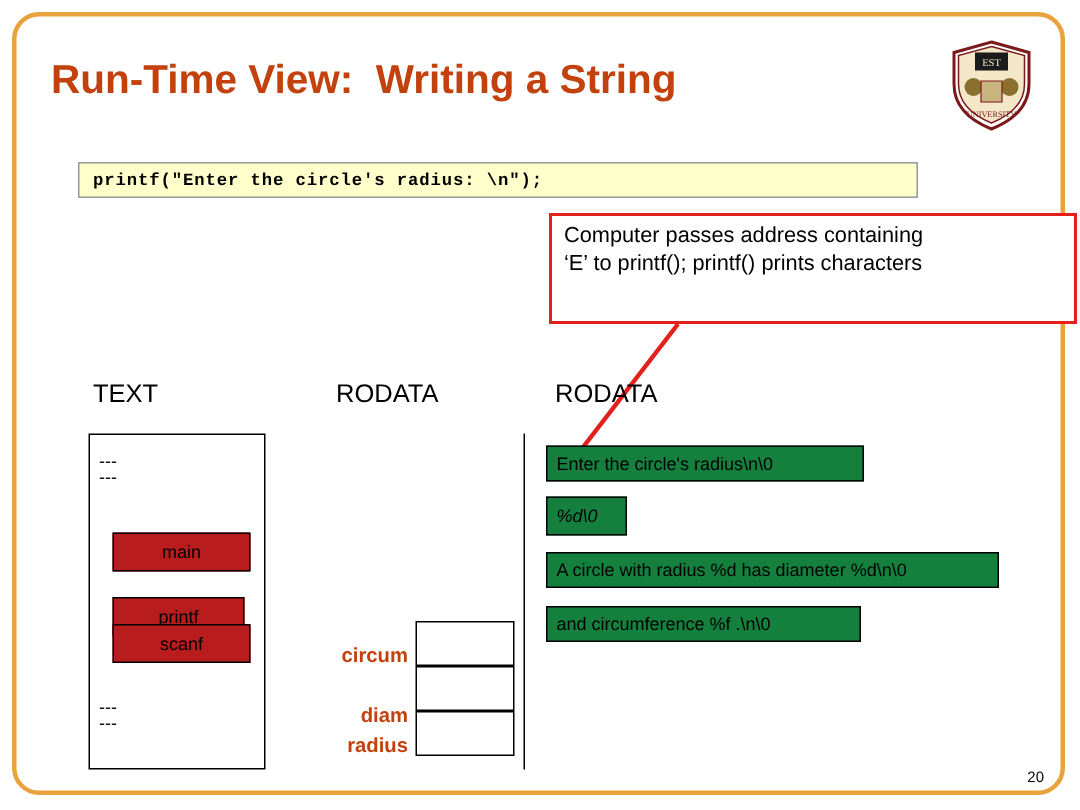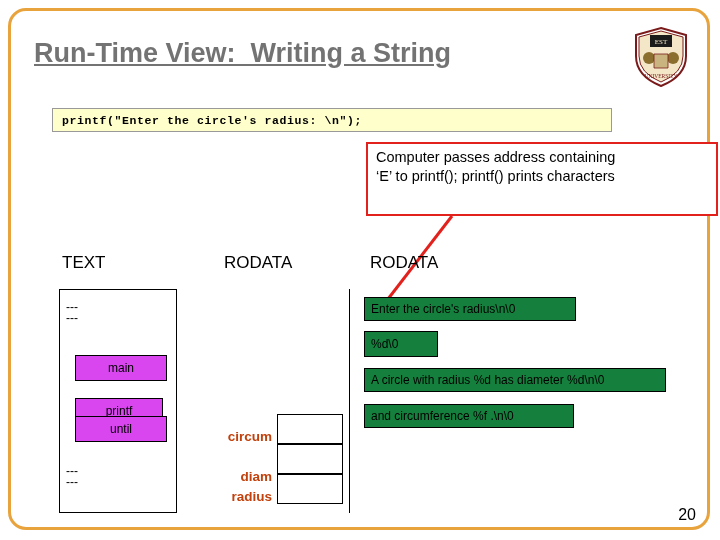--- a/index.html
+++ b/index.html
@@ -9,22 +9,22 @@
     font-family:"Liberation Sans", sans-serif;
     overflow:hidden;
     position:relative;
   }
   .slide-border{
     position:absolute;left:8px;top:8px;width:702px;height:522px;
     border:3px solid #E8A33D;border-radius:18px;box-sizing:border-box;
   }
   .title{
     position:absolute;left:34px;top:38px;
-    font-size:27px;font-weight:bold;color:#737373;
-    letter-spacing:0px;white-space:pre;text-decoration:underline;
+    font-size:27px;font-weight:bold;color:#c2410c;
+    letter-spacing:0px;white-space:pre;
   }
   
   .crest{
     position:absolute;right:28px;top:26px;width:62px;height:62px;
   }
   .crest svg{display:block;}
 
   
   .code-bar{
     position:absolute;left:52px;top:108px;width:560px;height:24px;
@@ -60,21 +60,21 @@
   
   .text-box{
     position:absolute;left:59px;top:289px;width:118px;height:224px;
     border:1px solid #000;box-sizing:border-box;background:#fff;
   }
   .dash{
     position:absolute;font-size:12px;color:#000;line-height:11px;white-space:pre;
   }
   .inner-cell{
     position:absolute;border:1px solid #000;box-sizing:border-box;
-    background:#d946ef;font-size:12px;color:#000;
+    background:#b91c1c;font-size:12px;color:#000;
     display:flex;align-items:center;justify-content:center;
   }
 
   
   .stack-line{
     position:absolute;left:349px;top:289px;width:1px;height:224px;background:#000;
   }
   .stack-cell{
     position:absolute;border:1px solid #000;box-sizing:border-box;background:#fff;
   }
@@ -83,21 +83,21 @@
   }
 
   
   .ro-box{
     position:absolute;border:1px solid #000;box-sizing:border-box;background:#15803d;
     font-size:12px;color:#000;display:flex;align-items:center;
     padding-left:6px;white-space:pre;
   }
 
   .page-num{
-    position:absolute;right:24px;bottom:16px;font-size:16px;color:#000;
+    position:absolute;right:24px;bottom:16px;font-size:10px;color:#000;
   }
 </style>
 </head>
 <body>
 
 <div class="slide-border"></div>
 
 <div class="title">Run-Time View:  Writing a String</div>
 
 <div class="crest">
@@ -132,28 +132,28 @@
 <div class="col-head" id="rodata-head">RODATA</div>
 
 <div class="text-box"></div>
 <div class="dash" style="left:66px;top:302px;">---
 ---</div>
 <div class="dash" style="left:66px;top:466px;">---
 ---</div>
 
 <div class="inner-cell" style="left:75px;top:355px;width:92px;height:26px;">main</div>
 <div class="inner-cell" style="left:75px;top:398px;width:88px;height:26px;text-align:right;">printf</div>
-<div class="inner-cell" style="left:75px;top:416px;width:92px;height:26px;">until</div>
+<div class="inner-cell" style="left:75px;top:416px;width:92px;height:26px;">scanf</div>
 
 <div class="stack-line"></div>
 <div class="stack-cell" style="left:277px;top:414px;width:66px;height:30px;"></div>
 <div class="stack-cell" style="left:277px;top:444px;width:66px;height:30px;"></div>
 <div class="stack-cell" style="left:277px;top:474px;width:66px;height:30px;"></div>
 <div class="stack-label" style="left:200px;top:429px;width:72px;">circum</div>
 <div class="stack-label" style="left:200px;top:469px;width:72px;">diam</div>
 <div class="stack-label" style="left:200px;top:489px;width:72px;">radius</div>
 
 <div class="ro-box" style="left:364px;top:297px;width:212px;height:24px;">Enter the circle's radius\n\0</div>
-<div class="ro-box" style="left:364px;top:331px;width:74px;height:26px;">%d\0</div>
+<div class="ro-box" style="left:364px;top:331px;width:54px;height:26px;font-style:italic;">%d\0</div>
 <div class="ro-box" style="left:364px;top:368px;width:302px;height:24px;text-align:right;">A circle with radius %d has diameter %d\n\0</div>
 <div class="ro-box" style="left:364px;top:404px;width:210px;height:24px;">and circumference %f .\n\0</div>
 
 <div class="page-num">20</div>
 
 </body></html>

